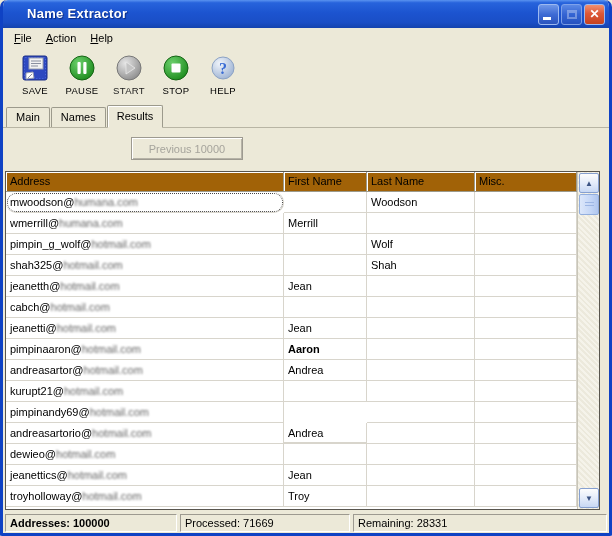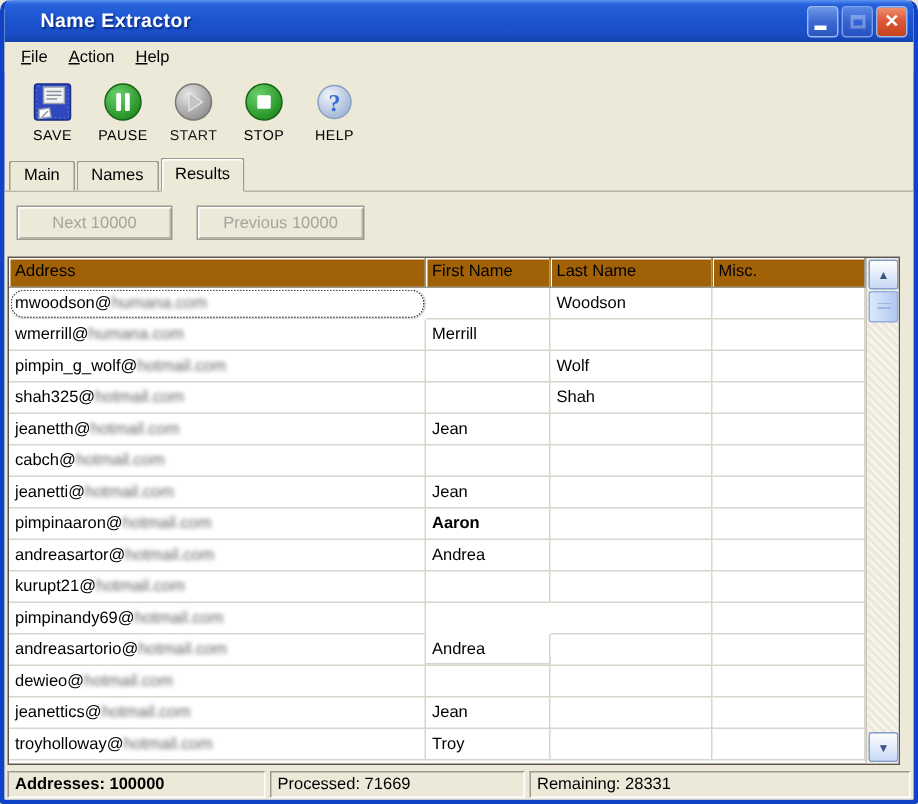--- a/index.html
+++ b/index.html
@@ -194,21 +194,20 @@
     </div>
   </div>
 
   <div class="tabstrip">
     <div class="tab">Main</div>
     <div class="tab">Names</div>
     <div class="tab active">Results</div>
   </div>
 
   <div class="tabpage">
-    <button id="btn-next" class="pagerbtn disabled" disabled="">Next 10000</button>
     <button id="btn-prev" class="pagerbtn disabled" disabled="">Previous 10000</button>
 
     <div class="grid">
       <div class="grid-header">
           <div class="hcell" style="width: 278px;">Address</div>
           <div class="hcell" style="width: 83px;">First Name</div>
           <div class="hcell" style="width: 108px;">Last Name</div>
           <div class="hcell" style="width: 102px;">Misc.</div>
         </div>
       <div class="grid-body">

